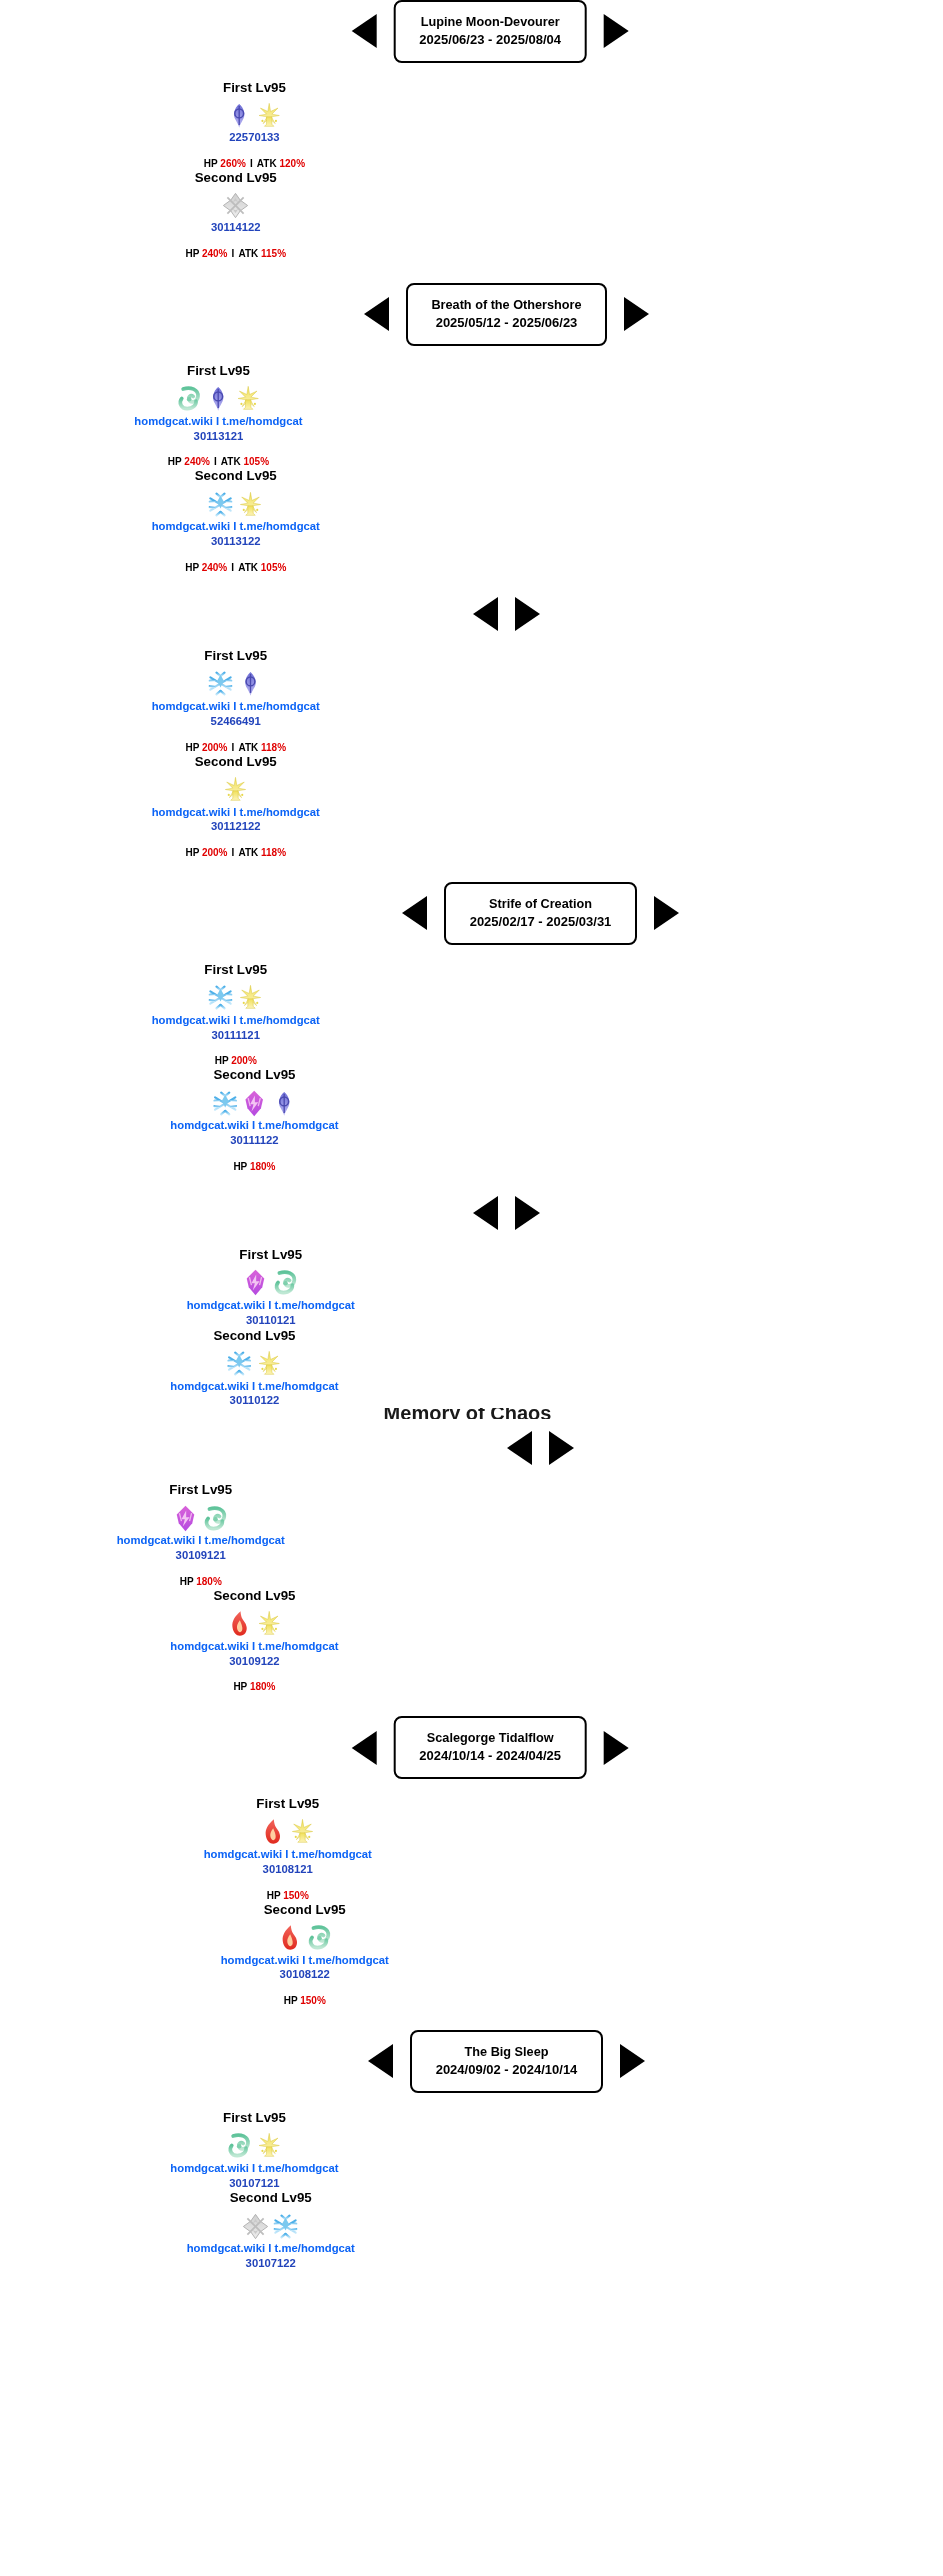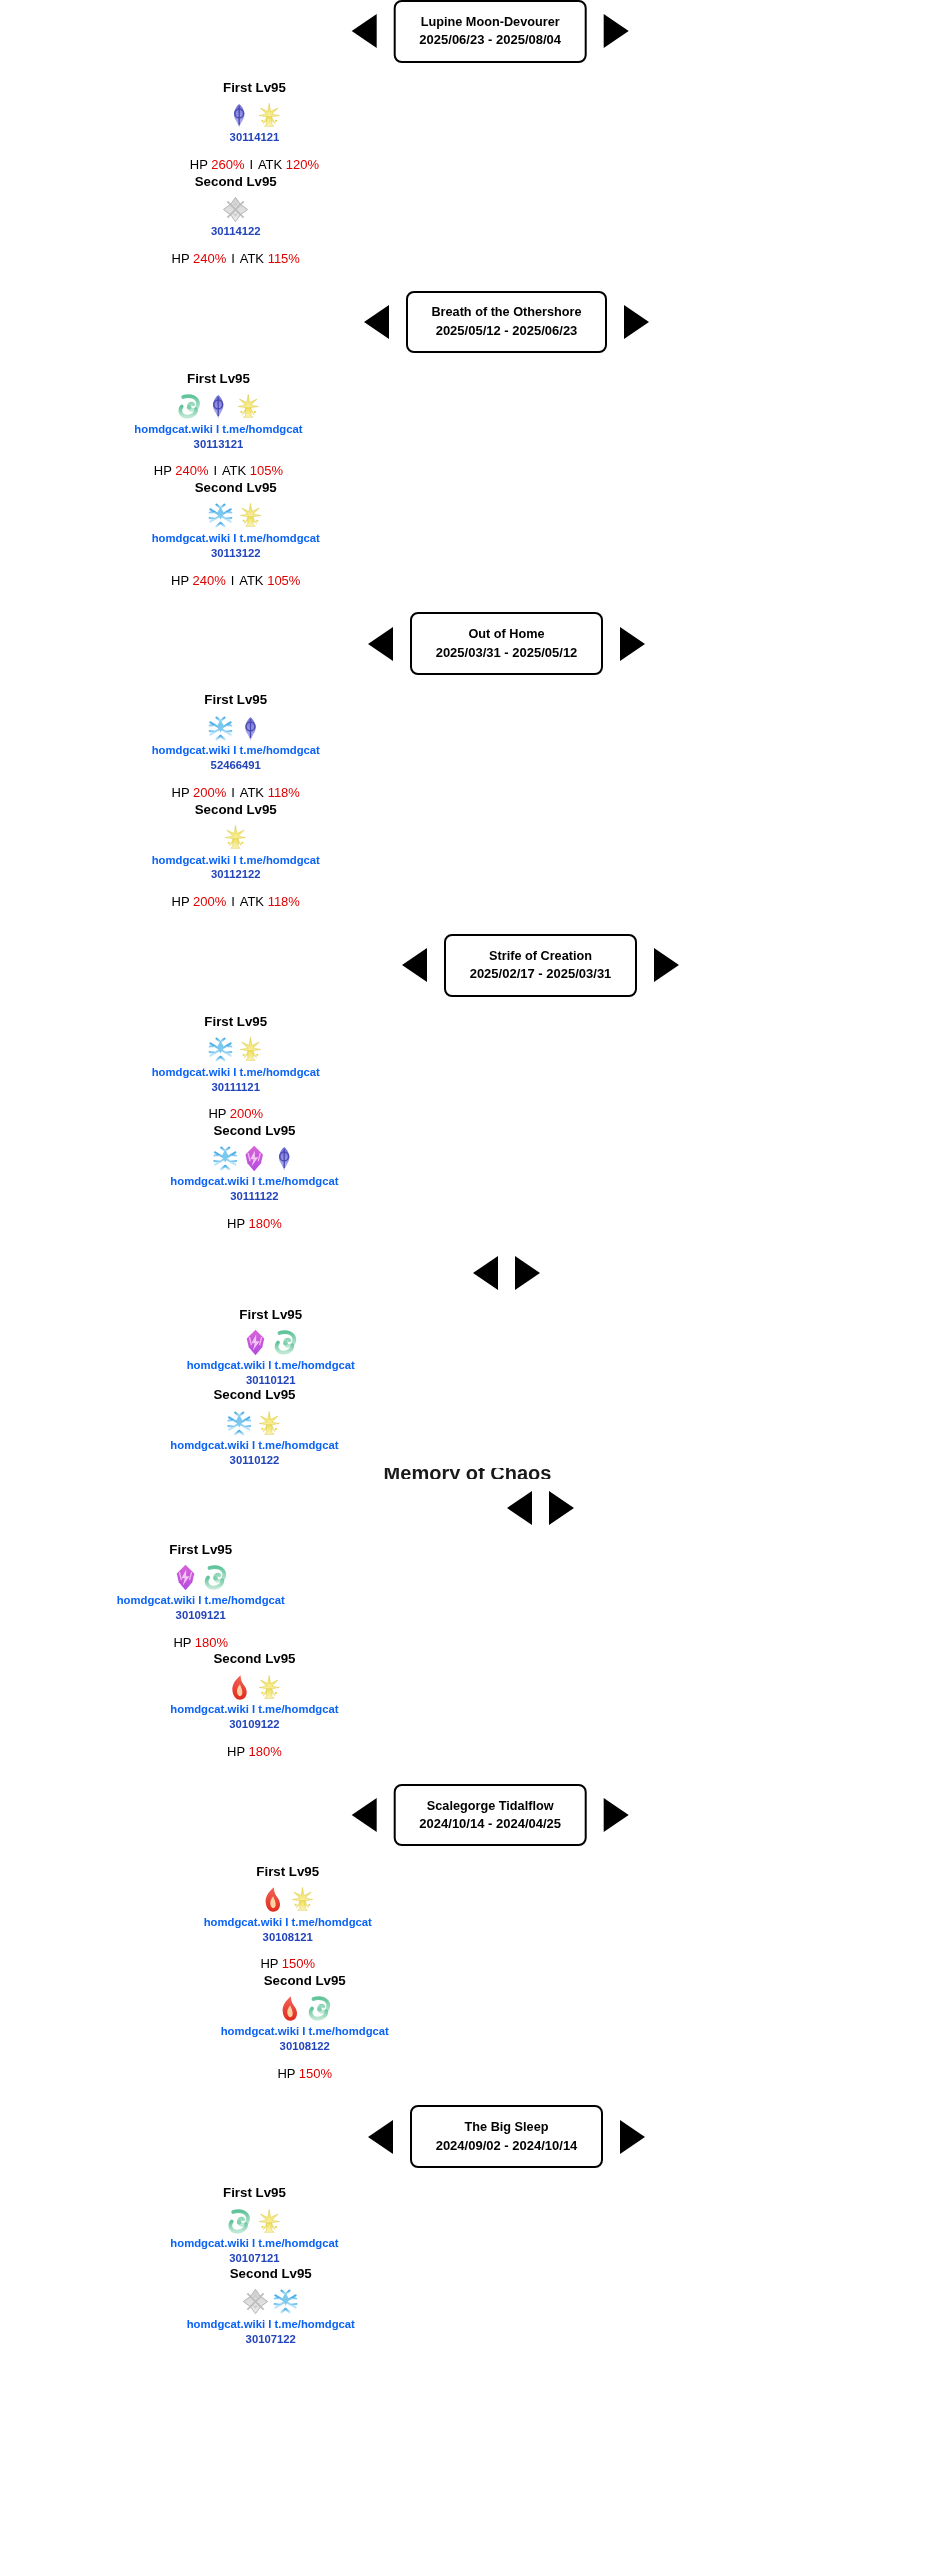--- a/index.html
+++ b/index.html
@@ -95,22 +95,22 @@
   }
   .wave-id {
     font-size: 11.3px;
     font-weight: bold;
     color: #2244bb;
     margin-top: 0.7px;
     line-height: 1.3;
   }
   .stats {
     margin-top: 12px;
-    font-size: 13px;
-    font-weight: normal;
+    font-size: 10px;
+    font-weight: bold;
     color: #000;
     white-space: nowrap;
     line-height: 1.3;
   }
   .stats .val { color: #e00000; }
   .stats .sep { color: #000; padding: 0 1.3px; }
 
   
   .ghost-title {
     position: absolute;
@@ -170,21 +170,21 @@
                     <stop offset="0" stop-color="#f0e05a"></stop>
                     <stop offset="1" stop-color="#fdf4b8"></stop>
                   </linearGradient>
                 </defs>
                 <path d="M20 2 L22 14 L33 9 L24 18 L35 20 L23 22 L29 32 L20 24 L11 32 L17 22 L5 20 L16 18 L7 9 L18 14 Z" fill="url(#gi)" stroke="#d8c53a" stroke-width="0.7"></path>
                 <path d="M16 22 L16 33 L13 36 L27 36 L24 33 L24 22 Z" fill="url(#gi)" stroke="#d8c53a" stroke-width="0.7"></path>
                 <circle cx="10" cy="28" r="1.6" fill="#e8d84a"></circle>
                 <circle cx="30" cy="28" r="1.6" fill="#e8d84a"></circle>
               </svg></span>
           </div>
-          <div class="wave-id">30114121</div>
+          <div class="wave-id">22570133</div>
           <div class="stats"><span>HP </span><span class="val">260%</span><span class="sep"> I </span><span>ATK </span><span class="val">120%</span></div>
         </div>
         <div class="half nudge-0">
           <div class="half-label">Second Lv95</div>
           <div class="elem-row">
             <span class="elem-icon"><svg viewBox="0 0 40 40" width="27" height="27" xmlns="http://www.w3.org/2000/svg">
                 <defs>
                   <linearGradient id="gp" x1="0" y1="0" x2="0" y2="1">
                     <stop offset="0" stop-color="#cfcfcf"></stop>
                     <stop offset="1" stop-color="#ededed"></stop>
@@ -296,24 +296,20 @@
           <div class="watermark">homdgcat.wiki I t.me/homdgcat</div>
           <div class="wave-id">30113122</div>
           <div class="stats"><span>HP </span><span class="val">240%</span><span class="sep"> I </span><span>ATK </span><span class="val">105%</span></div>
         </div>
       </div>
       <div class="gap-a"></div>
     </div>
     <div class="cycle">
       <div class="hdr-row nudge-r52">
         <div class="arrow arrow-left"></div>
-        <div class="hdr-box">
-          <div class="hdr-title">Out of Home</div>
-          <div class="hdr-dates">2025/03/31 - 2025/05/12</div>
-        </div>
         <div class="arrow arrow-right"></div>
       </div>
       <div class="halves">
         <div class="half nudge-0">
           <div class="half-label">First Lv95</div>
           <div class="elem-row">
             <span class="elem-icon"><svg viewBox="0 0 40 40" width="27" height="27" xmlns="http://www.w3.org/2000/svg">
                 <defs>
                   <linearGradient id="gc" x1="0" y1="0" x2="0" y2="1">
                     <stop offset="0" stop-color="#4aaee8"></stop>

